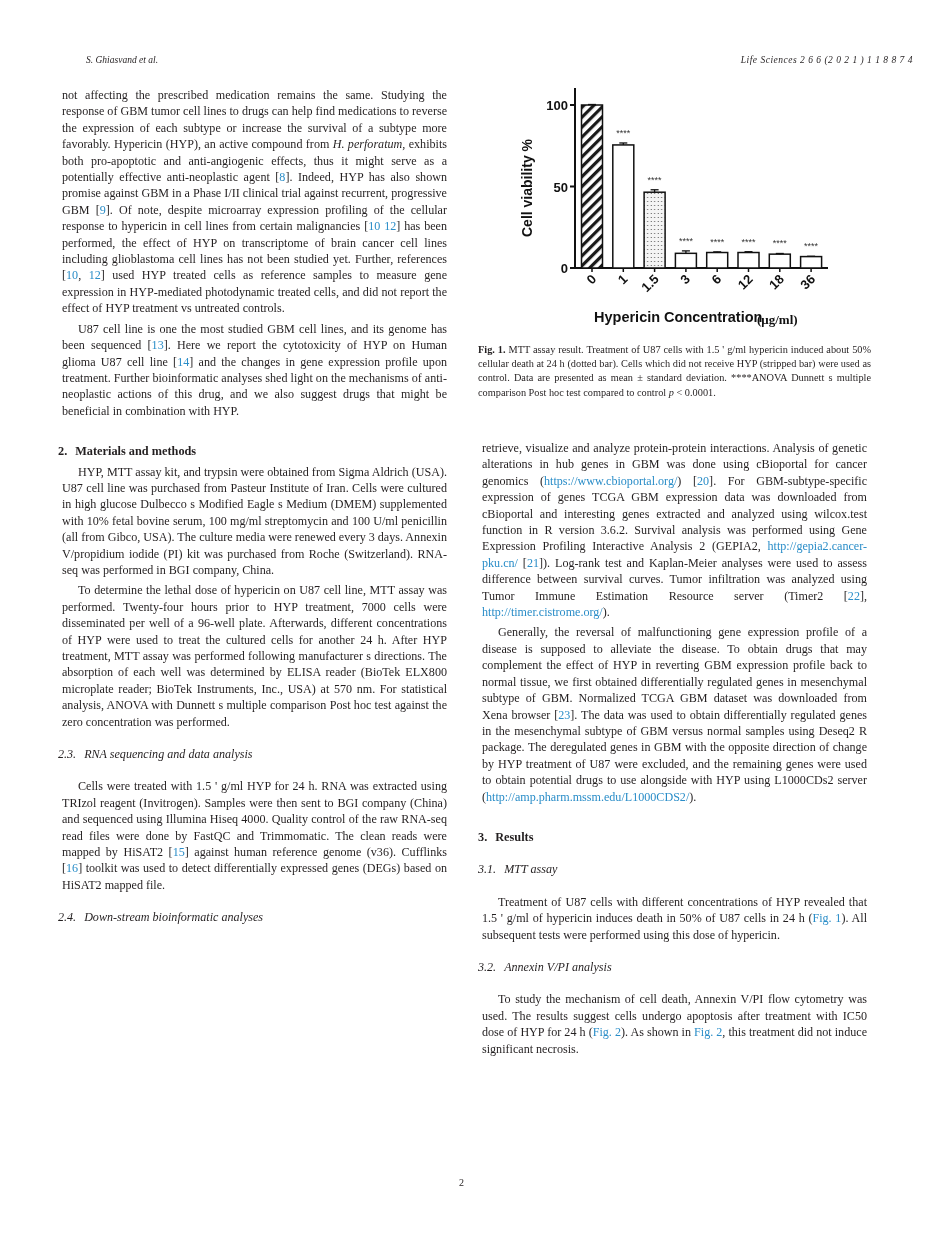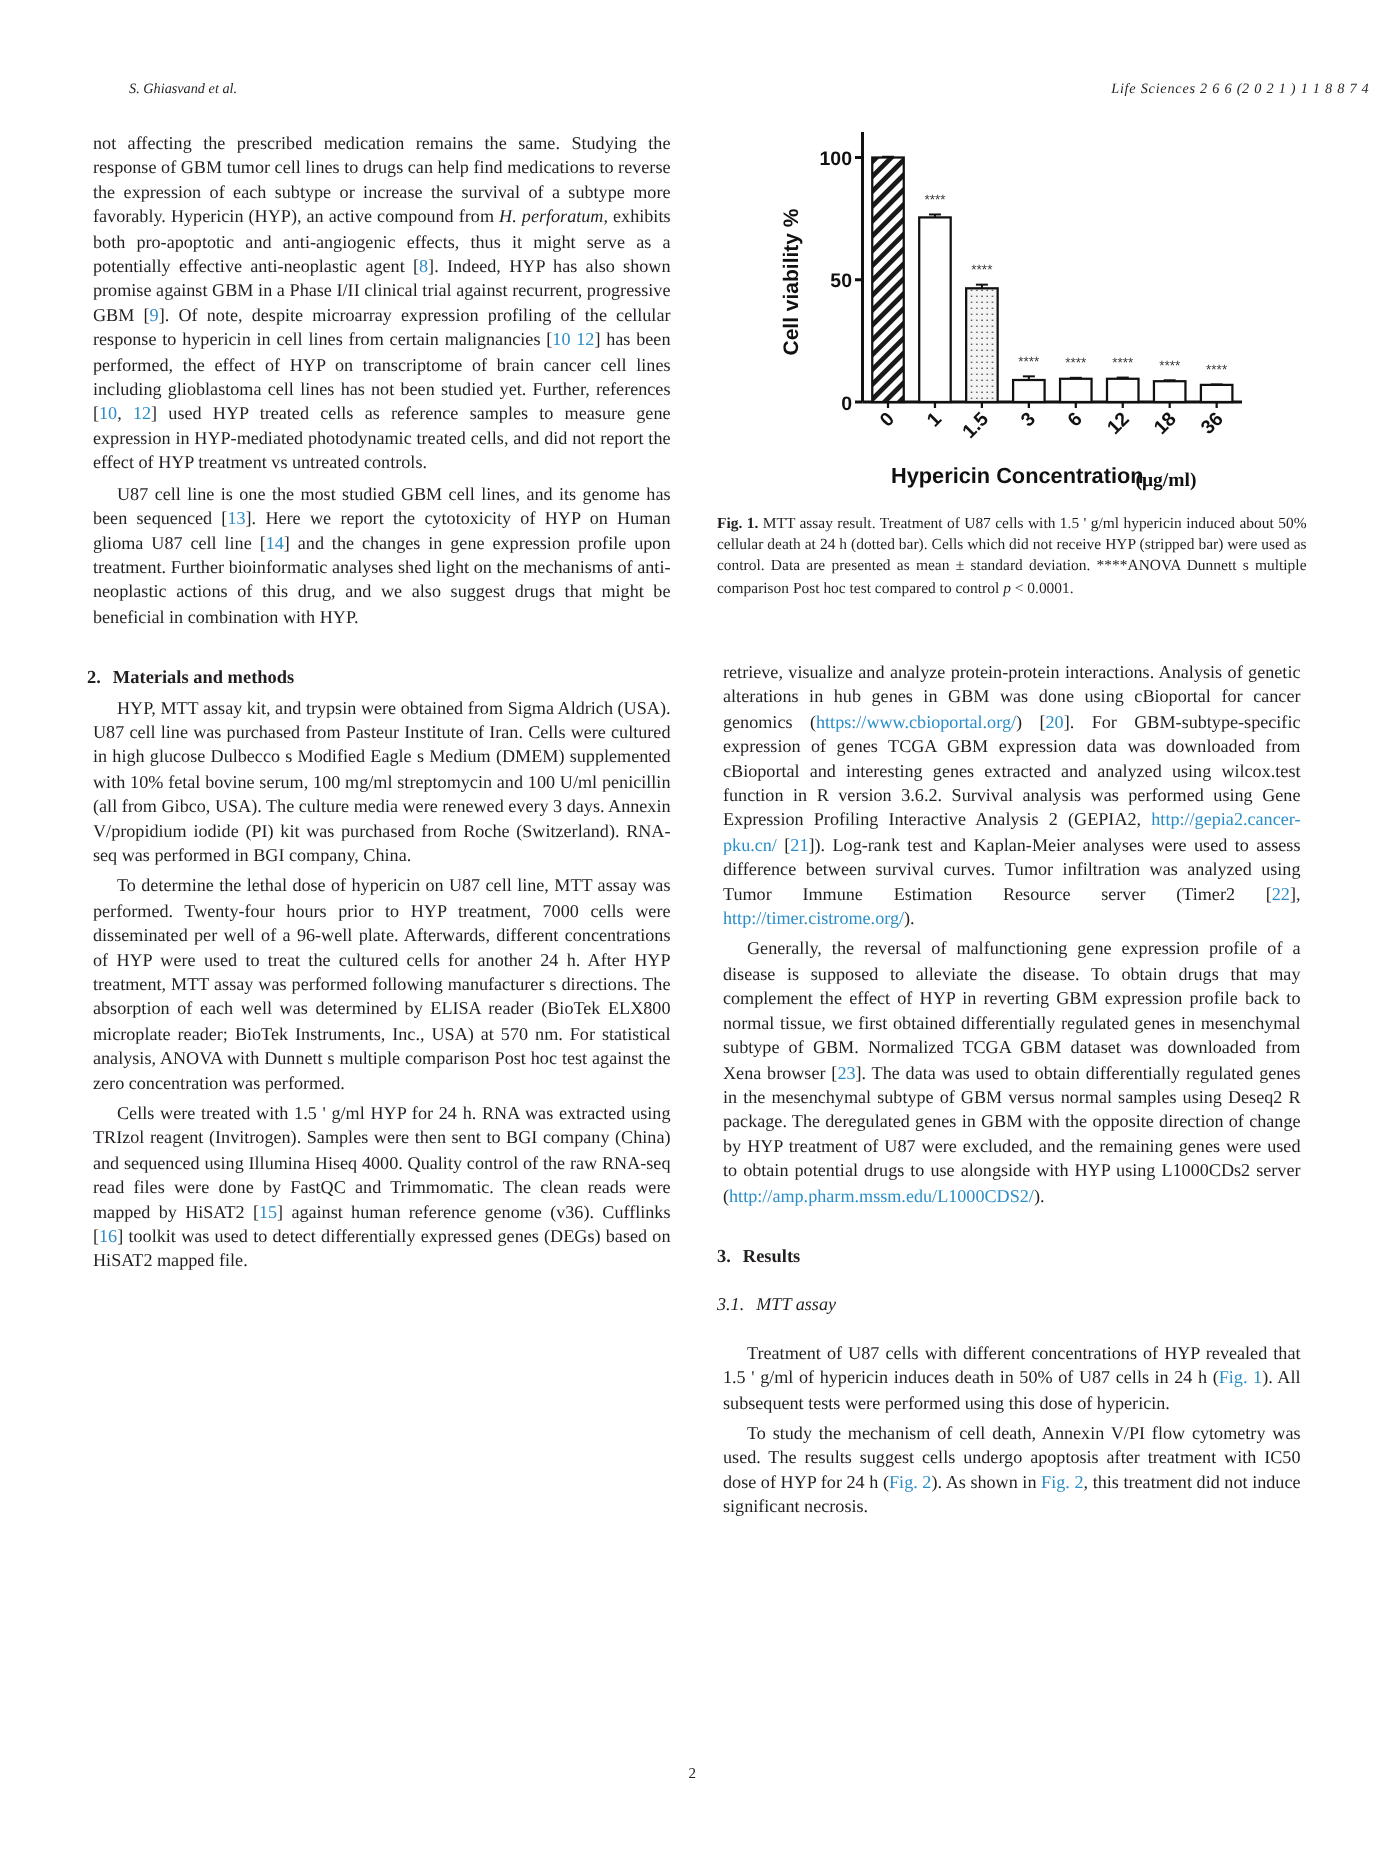--- a/index.html
+++ b/index.html
@@ -35,22 +35,24 @@
   <p class="noindent"><span>not affecting the prescribed medication remains the same. Studying the response of GBM tumor cell lines to drugs can help find medications to reverse the expression of each subtype or increase the survival of a subtype more favorably. Hypericin (HYP), an active compound from </span><span class="it">H. perforatum</span><span>, exhibits both pro-apoptotic and anti-angiogenic effects, thus it might serve as a potentially effective anti-neoplastic agent [</span><span class="link">8</span><span>]. Indeed, HYP has also shown promise against GBM in a Phase I/II clinical trial against recurrent, progressive GBM [</span><span class="link">9</span><span>]. Of note, despite microarray expression profiling of the cellular response to hypericin in cell lines from certain malignancies [</span><span class="link">10 12</span><span>] has been performed, the effect of HYP on transcriptome of brain cancer cell lines including glioblastoma cell lines has not been studied yet. Further, references [</span><span class="link">10</span><span>, </span><span class="link">12</span><span>] used HYP treated cells as reference samples to measure gene expression in HYP-mediated photodynamic treated cells, and did not report the effect of HYP treatment vs untreated controls.</span></p>
 
   <p><span>U87 cell line is one the most studied GBM cell lines, and its genome has been sequenced [</span><span class="link">13</span><span>]. Here we report the cytotoxicity of HYP on Human glioma U87 cell line [</span><span class="link">14</span><span>] and the changes in gene expression profile upon treatment. Further bioinformatic analyses shed light on the mechanisms of anti-neoplastic actions of this drug, and we also suggest drugs that might be beneficial in combination with HYP.</span></p>
 
   <div class="h1"><span class="num">2.</span><span>Materials and methods</span></div>
 
   <p>HYP, MTT assay kit, and trypsin were obtained from Sigma Aldrich (USA). U87 cell line was purchased from Pasteur Institute of Iran. Cells were cultured in high glucose Dulbecco s Modified Eagle s Medium (DMEM) supplemented with 10% fetal bovine serum, 100 mg/ml streptomycin and 100 U/ml penicillin (all from Gibco, USA). The culture media were renewed every 3 days. Annexin V/propidium iodide (PI) kit was purchased from Roche (Switzerland). RNA-seq was performed in BGI company, China.</p>
 
   <p>To determine the lethal dose of hypericin on U87 cell line, MTT assay was performed. Twenty-four hours prior to HYP treatment, 7000 cells were disseminated per well of a 96-well plate. Afterwards, different concentrations of HYP were used to treat the cultured cells for another 24 h. After HYP treatment, MTT assay was performed following manufacturer s directions. The absorption of each well was determined by ELISA reader (BioTek ELX800 microplate reader; BioTek Instruments, Inc., USA) at 570 nm. For statistical analysis, ANOVA with Dunnett s multiple comparison Post hoc test against the zero concentration was performed.</p>
 
+  <div class="h2"><span class="num">2.3.</span><span>RNA sequencing and data analysis</span></div>
   <p><span>Cells were treated with 1.5 ' g/ml HYP for 24 h. RNA was extracted using TRIzol reagent (Invitrogen). Samples were then sent to BGI company (China) and sequenced using Illumina Hiseq 4000. Quality control of the raw RNA-seq read files were done by FastQC and Trimmomatic. The clean reads were mapped by HiSAT2 [</span><span class="link">15</span><span>] against human reference genome (v36). Cufflinks [</span><span class="link">16</span><span>] toolkit was used to detect differentially expressed genes (DEGs) based on HiSAT2 mapped file.</span></p>
 
+  <div class="h2"><span class="num">2.4.</span><span>Down-stream bioinformatic analyses</span></div>
 </div>
 
 <div class="figure">
   <svg id="chart" width="330" height="250" viewBox="0 0 330 250">
     <defs>
       <pattern id="hatch" patternUnits="userSpaceOnUse" width="7" height="7" patternTransform="rotate(45)">
         <rect width="7" height="7" fill="#ffffff"></rect>
         <rect x="0" y="0" width="3.2" height="7" fill="#1a1a1a"></rect>
       </pattern>
       <pattern id="dots" patternUnits="userSpaceOnUse" width="3.5" height="4">
@@ -144,16 +146,17 @@
 <div class="col col-right">
   <p class="noindent"><span>retrieve, visualize and analyze protein-protein interactions. Analysis of genetic alterations in hub genes in GBM was done using cBioportal for cancer genomics (</span><span class="link">https://www.cbioportal.org/</span><span>) [</span><span class="link">20</span><span>]. For GBM-subtype-specific expression of genes TCGA GBM expression data was downloaded from cBioportal and interesting genes extracted and analyzed using wilcox.test function in R version 3.6.2. Survival analysis was performed using Gene Expression Profiling Interactive Analysis 2 (GEPIA2, </span><span class="link">http://gepia2.cancer-pku.cn/</span><span> [</span><span class="link">21</span><span>]). Log-rank test and Kaplan-Meier analyses were used to assess difference between survival curves. Tumor infiltration was analyzed using Tumor Immune Estimation Resource server (Timer2 [</span><span class="link">22</span><span>], </span><span class="link">http://timer.cistrome.org/</span><span>).</span></p>
 
   <p><span>Generally, the reversal of malfunctioning gene expression profile of a disease is supposed to alleviate the disease. To obtain drugs that may complement the effect of HYP in reverting GBM expression profile back to normal tissue, we first obtained differentially regulated genes in mesenchymal subtype of GBM. Normalized TCGA GBM dataset was downloaded from Xena browser [</span><span class="link">23</span><span>]. The data was used to obtain differentially regulated genes in the mesenchymal subtype of GBM versus normal samples using Deseq2 R package. The deregulated genes in GBM with the opposite direction of change by HYP treatment of U87 were excluded, and the remaining genes were used to obtain potential drugs to use alongside with HYP using L1000CDs2 server (</span><span class="link">http://amp.pharm.mssm.edu/L1000CDS2/</span><span>).</span></p>
 
   <div class="h1"><span class="num">3.</span><span>Results</span></div>
 
   <div class="h2"><span class="num">3.1.</span><span>MTT assay</span></div>
   <p><span>Treatment of U87 cells with different concentrations of HYP revealed that 1.5 ' g/ml of hypericin induces death in 50% of U87 cells in 24 h (</span><span class="link">Fig. 1</span><span>). All subsequent tests were performed using this dose of hypericin.</span></p>
 
+  <div class="h2"><span class="num">3.2.</span><span>Annexin V/PI analysis</span></div>
   <p><span>To study the mechanism of cell death, Annexin V/PI flow cytometry was used. The results suggest cells undergo apoptosis after treatment with IC50 dose of HYP for 24 h (</span><span class="link">Fig. 2</span><span>). As shown in </span><span class="link">Fig. 2</span><span>, this treatment did not induce significant necrosis.</span></p>
 </div>
 
 <div class="pagenum">2</div>
 
 </body></html>

